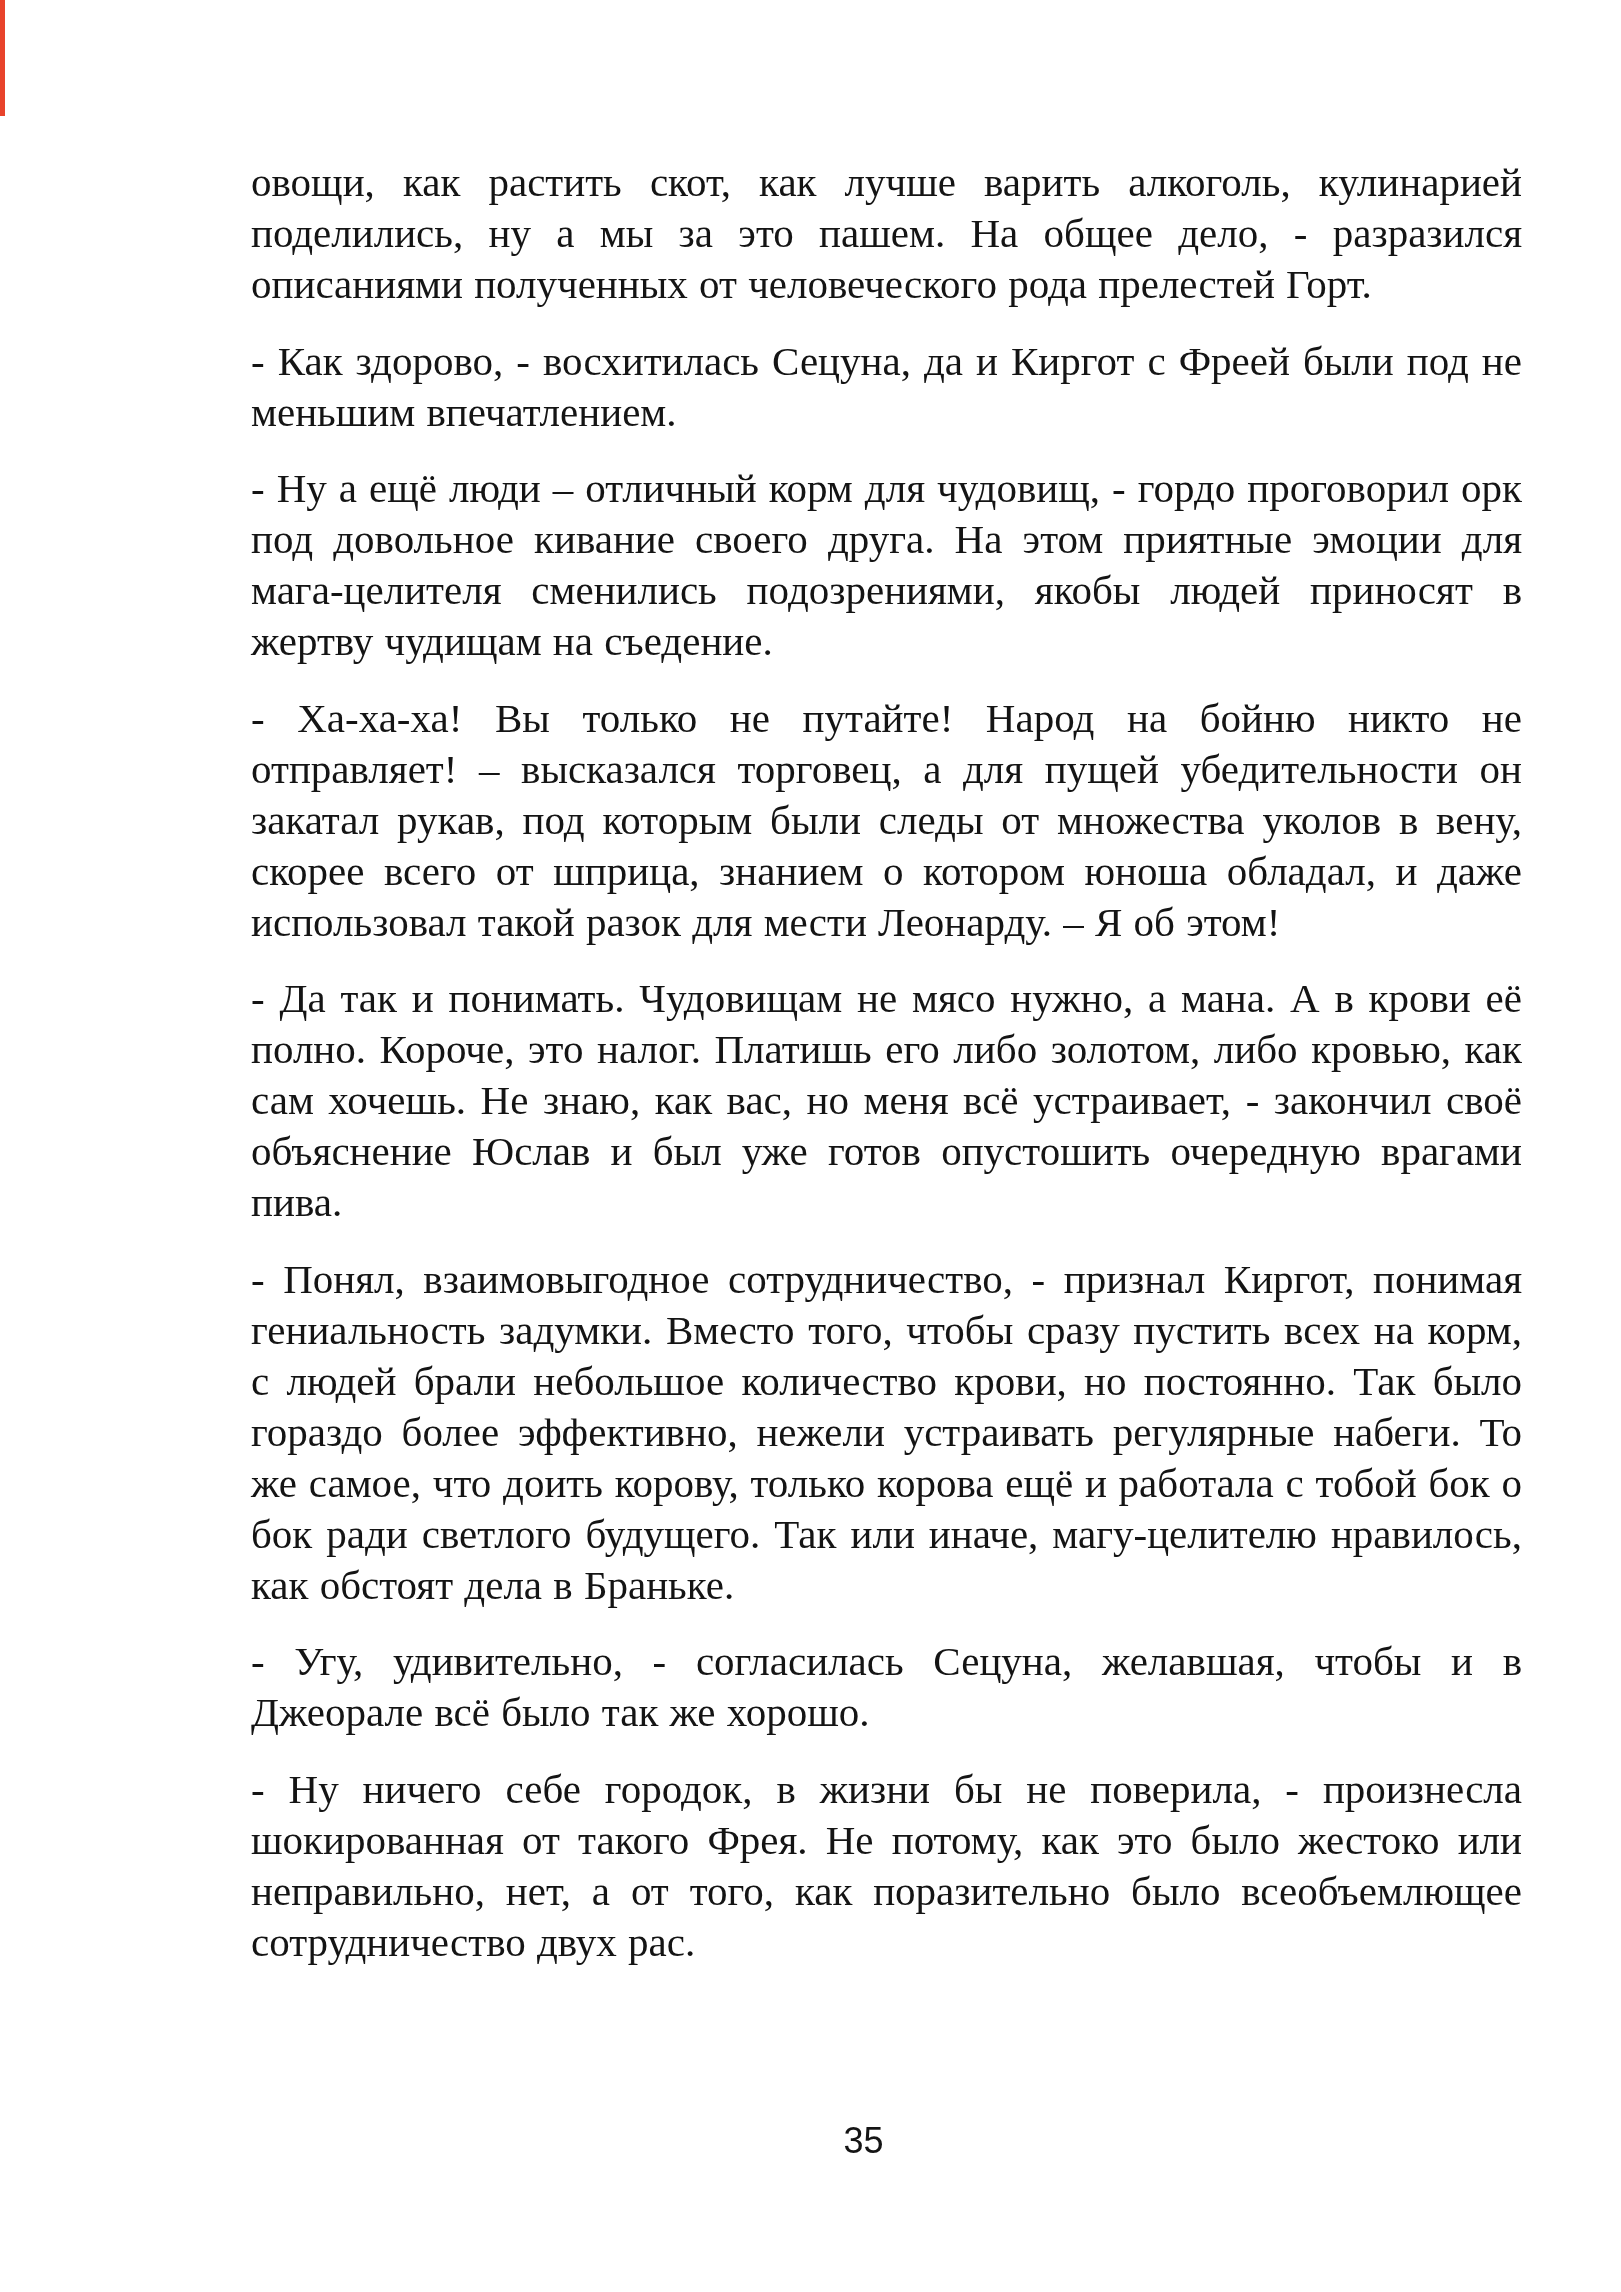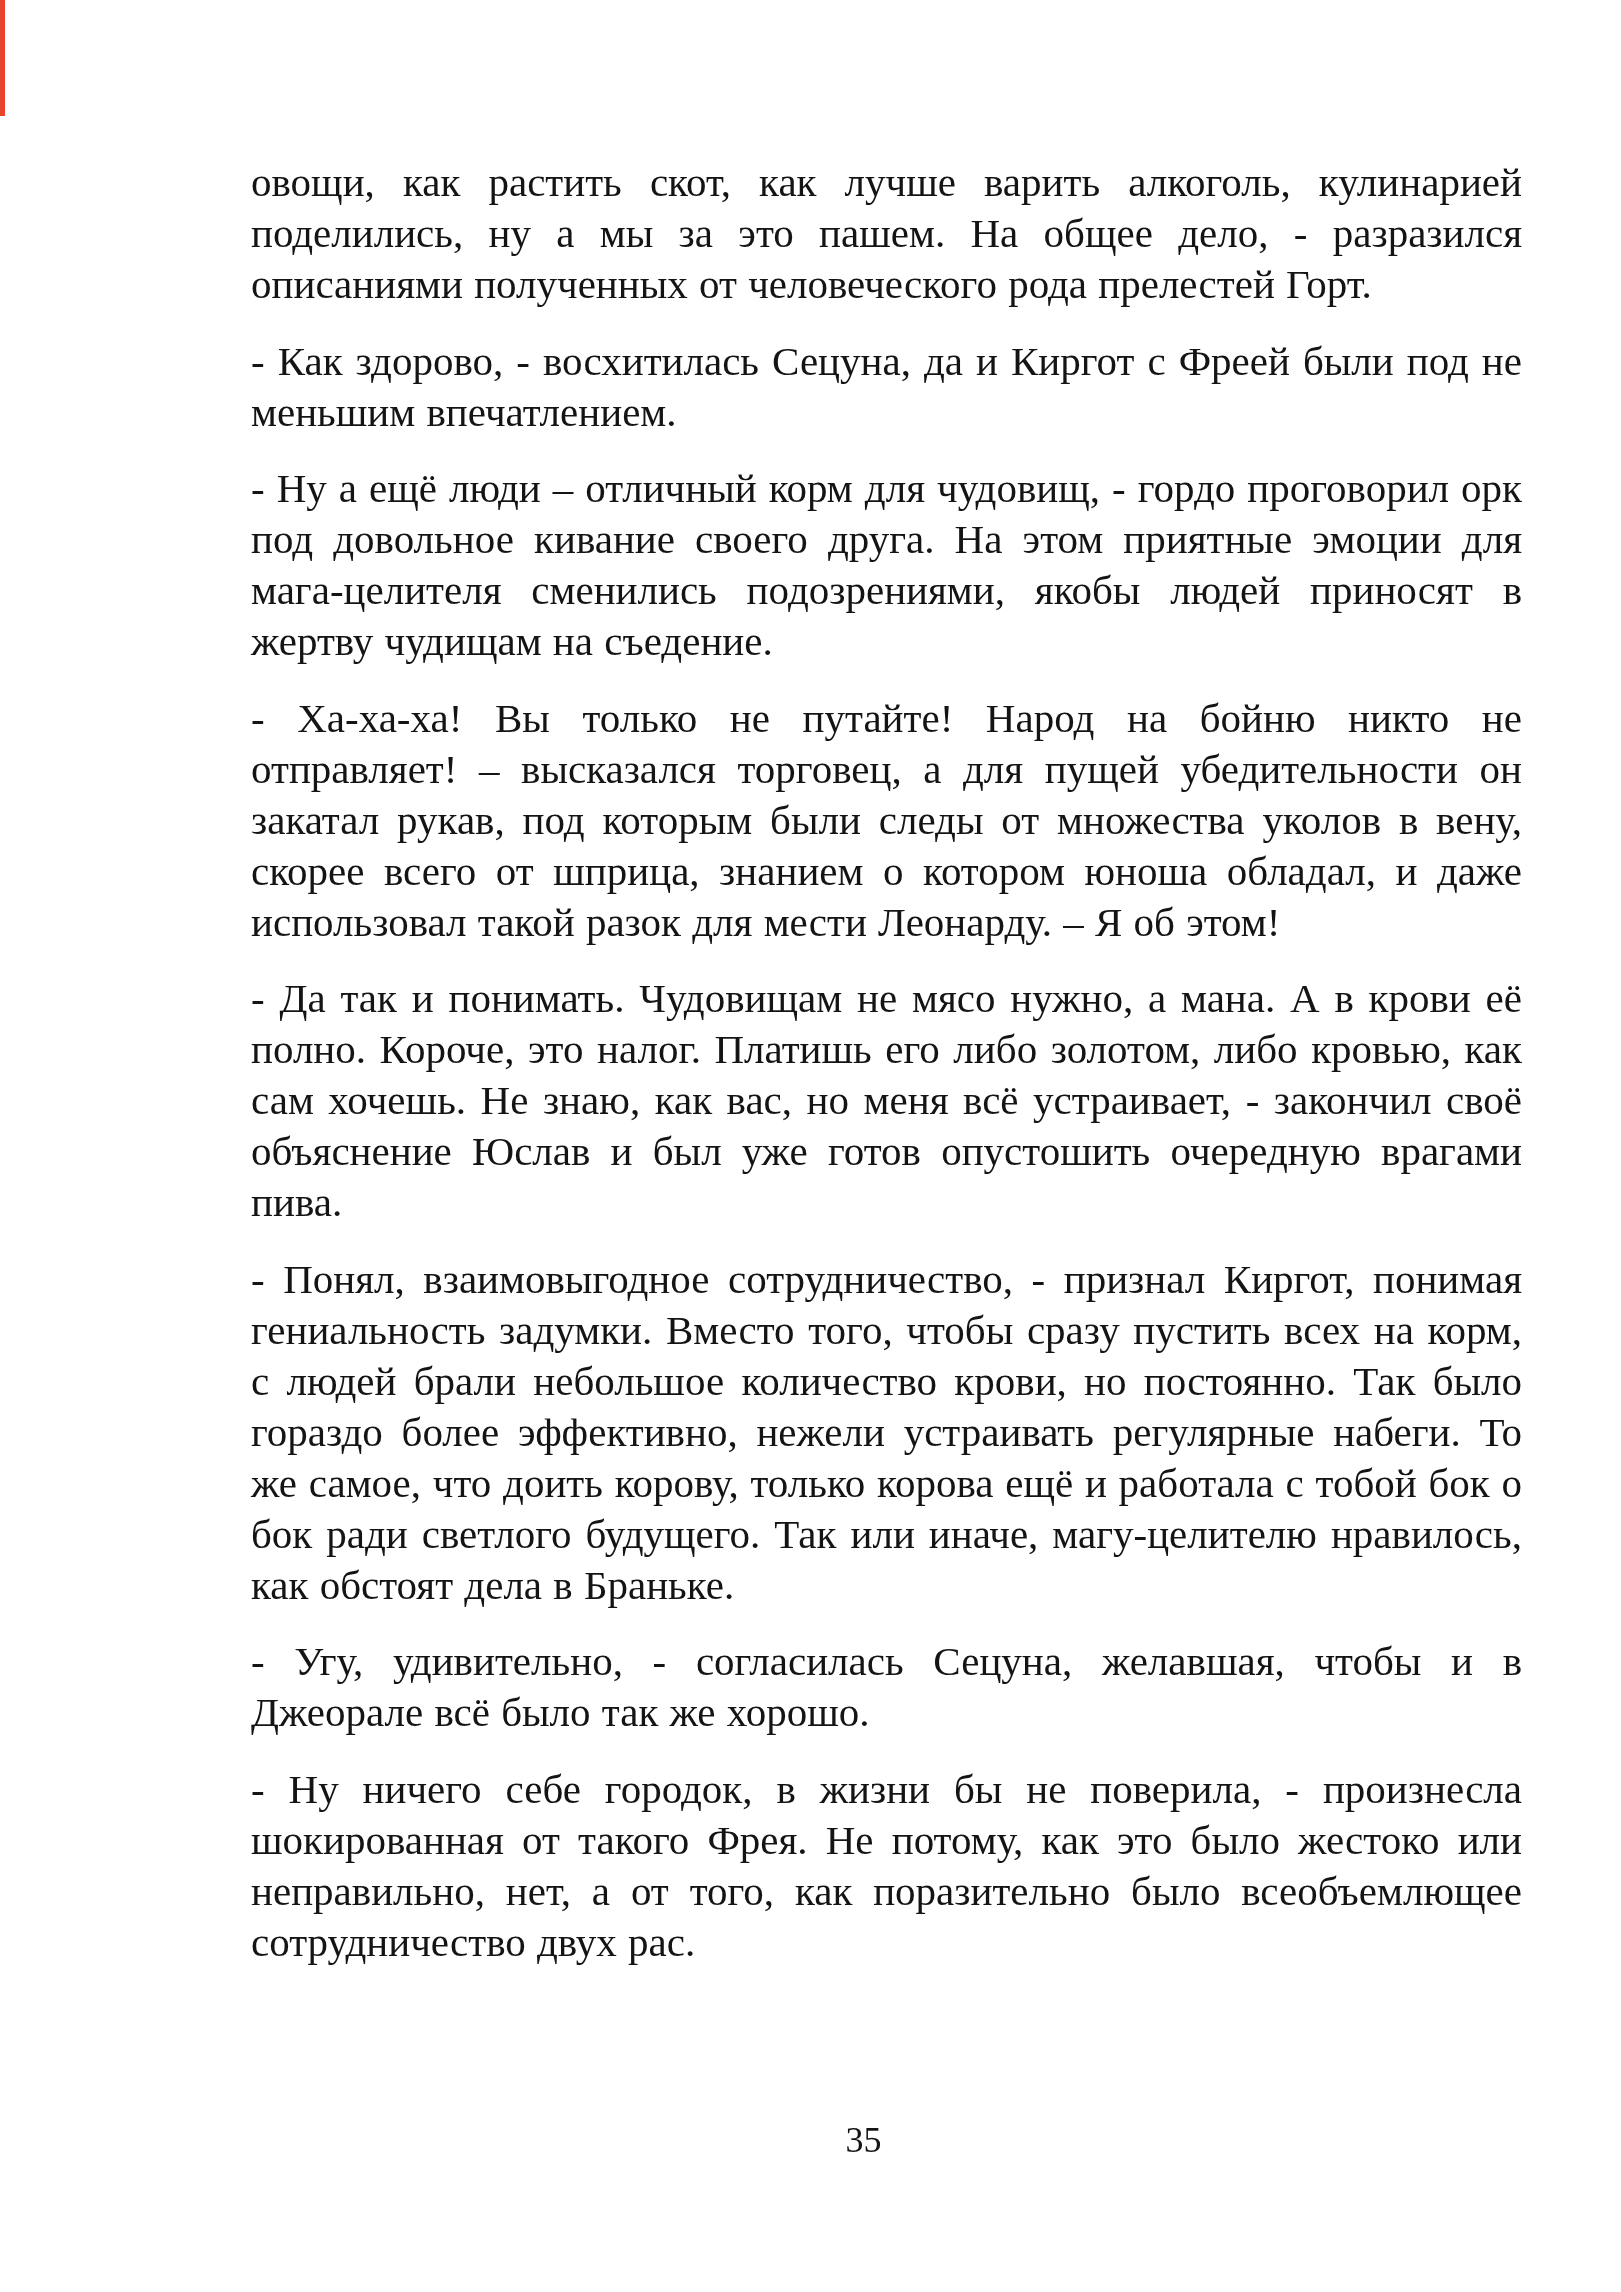--- a/index.html
+++ b/index.html
@@ -37,21 +37,21 @@
     text-align: justify;
     text-align-last: left;
     word-spacing: 1px;
   }
   .footer {
     position: absolute;
     left: 228px;
     top: 2119px;
     width: 1271px;
     text-align: center;
-    font-family: Liberation Serif, serif;
+    font-family: Liberation Sans, sans-serif;
     font-size: 36px;
     line-height: 43px;
     color: #141414;
   }
 </style>
 </head>
 <body>
 
 <div class="page">
   <div class="edge-artifact" style="background: rgb(232, 67, 43);"></div>

